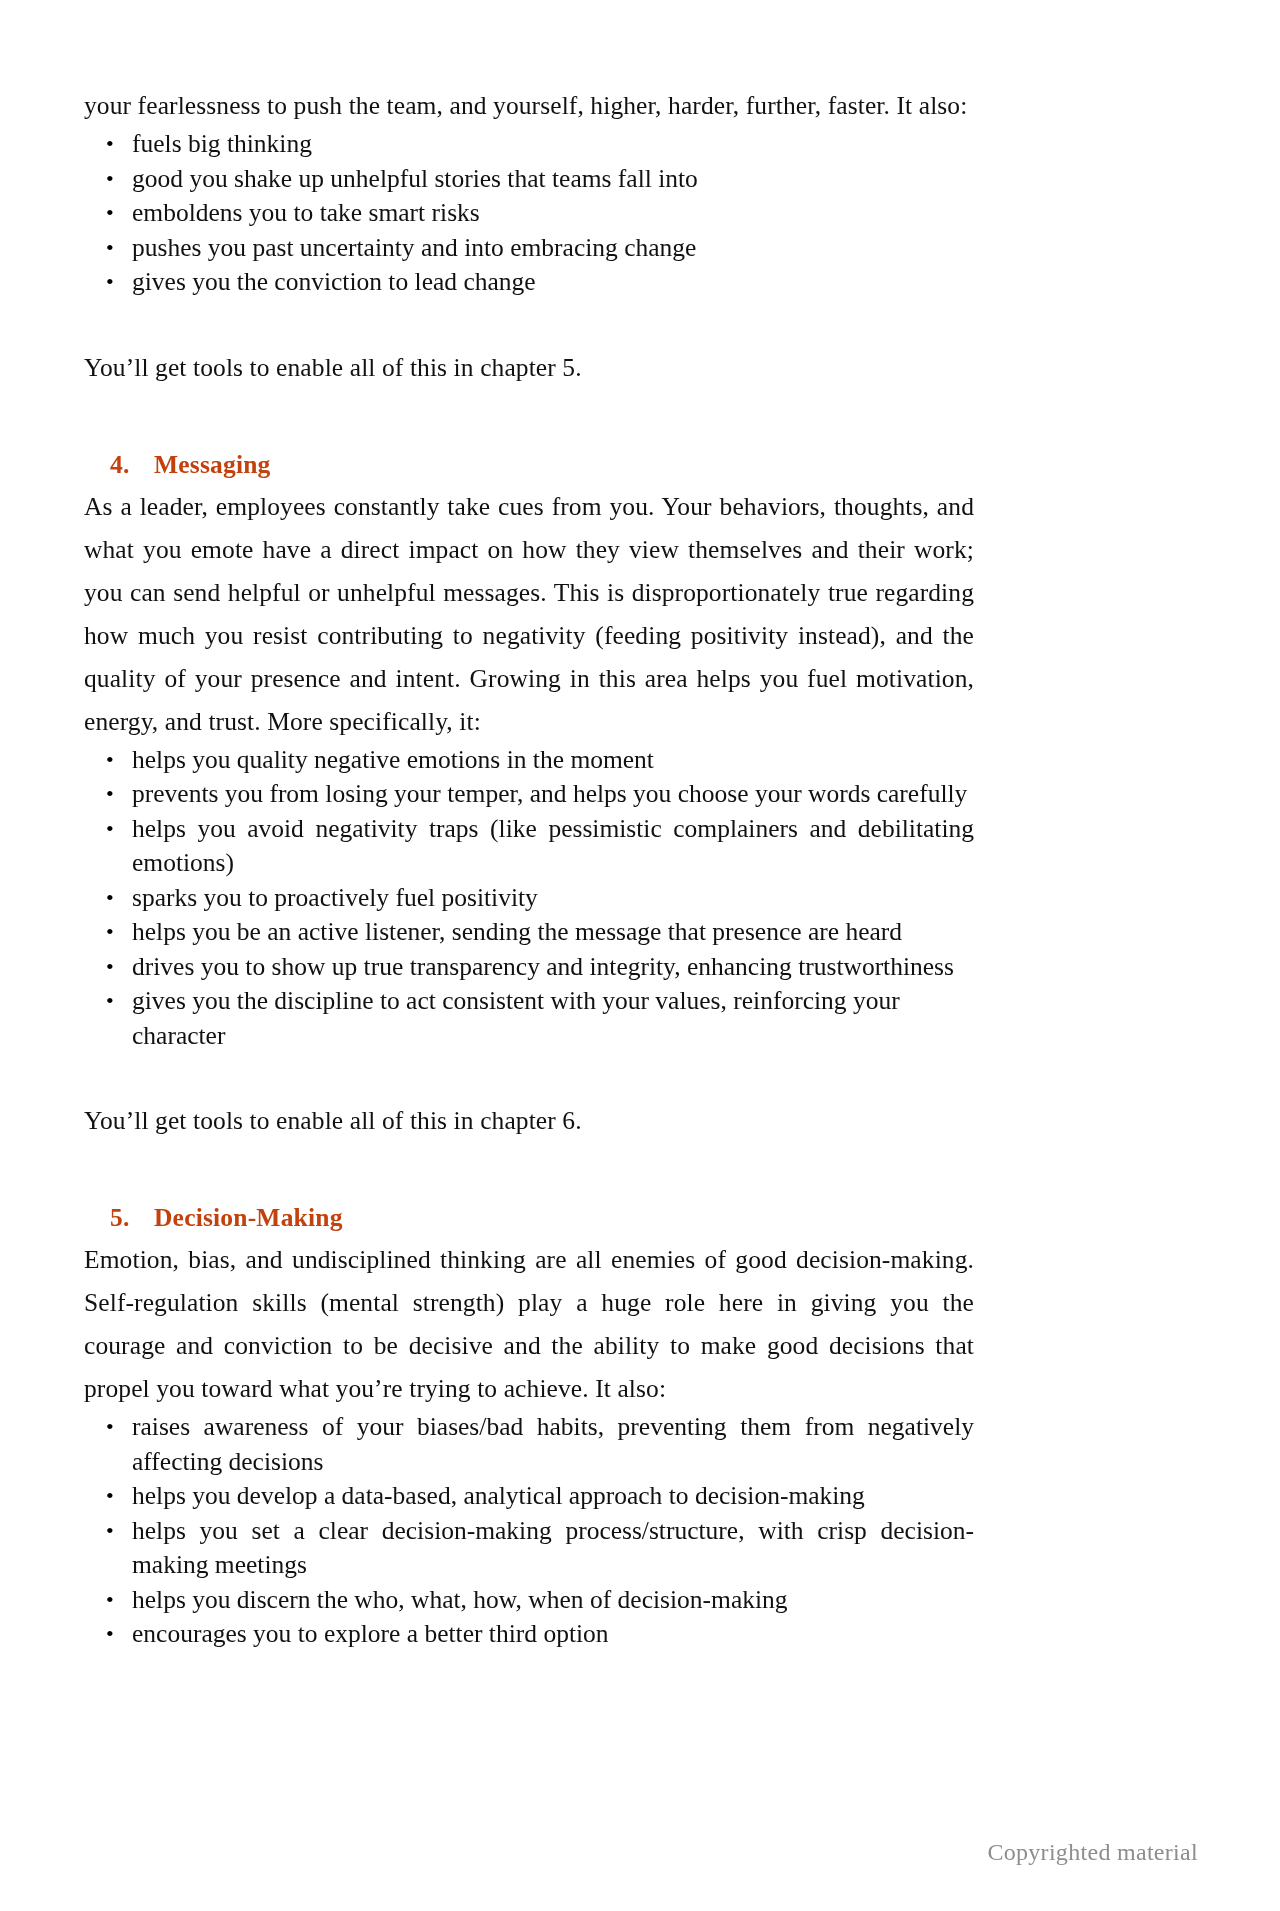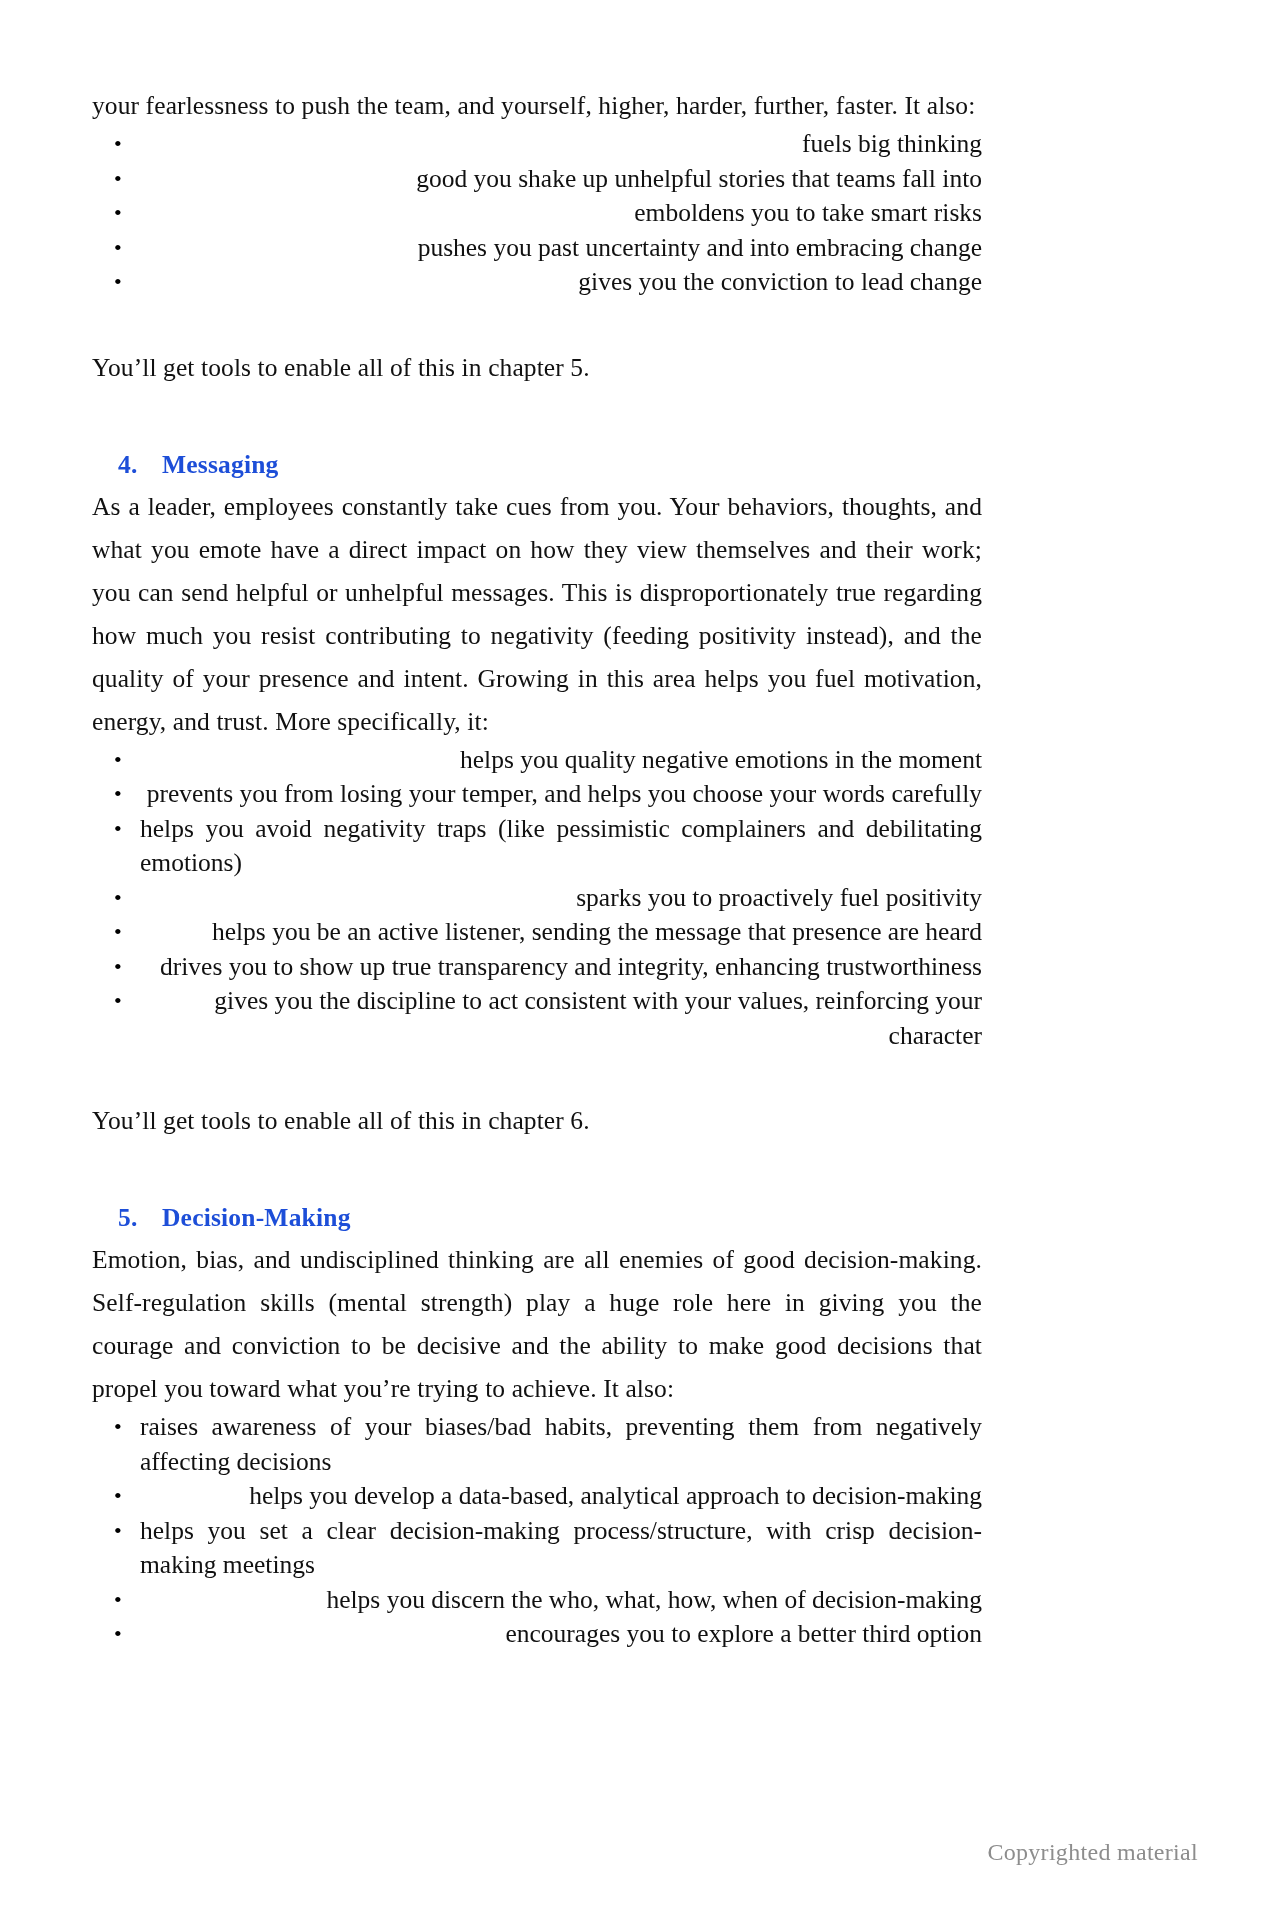--- a/index.html
+++ b/index.html
@@ -14,21 +14,21 @@
     height: 1911px;
     background: #ffffff;
     box-sizing: border-box;
     font-family: "Liberation Serif", "DejaVu Serif", serif;
     color: #000000;
     overflow: hidden;
   }
 
   .content {
     position: absolute;
-    left: 92px;
+    left: 84px;
     top: 84px;
     width: 890px;
   }
 
   .para {
     font-size: 25.5px;
     line-height: 43px;
     text-align: justify;
     text-justify: inter-word;
     margin: 0;
@@ -62,30 +62,30 @@
     position: absolute;
     left: 22px;
     top: 0;
     font-size: 22px;
     line-height: 34.5px;
     color: #000000;
   }
 
   
   ul.bullets > li.one-line {
-    text-align: right;
+    text-align: left;
   }
 
   .heading {
     font-size: 25.5px;
     line-height: 40px;
     font-weight: bold;
     margin: 0;
     padding-left: 26px;
-    color: #1d4ed8;
+    color: #c2410c;
     letter-spacing: 0.2px;
   }
 
   .heading .num {
     display: inline-block;
     width: 44px;
   }
   .gap-lg { height: 46px; }
   .gap-xl { height: 56px; }
 

